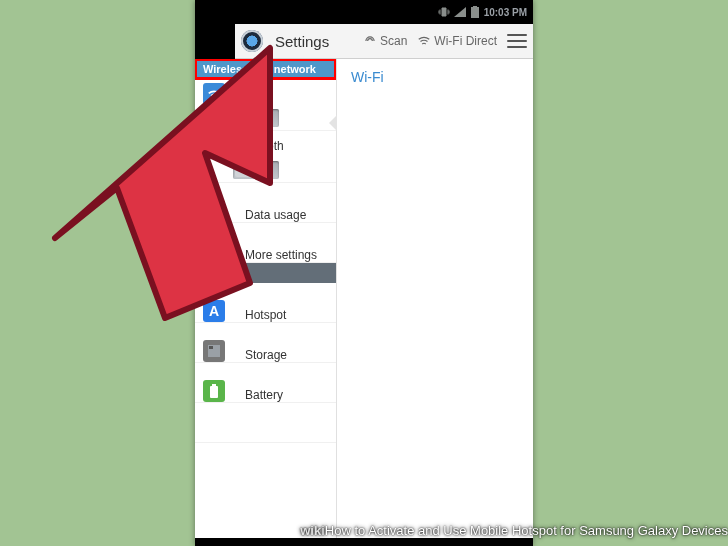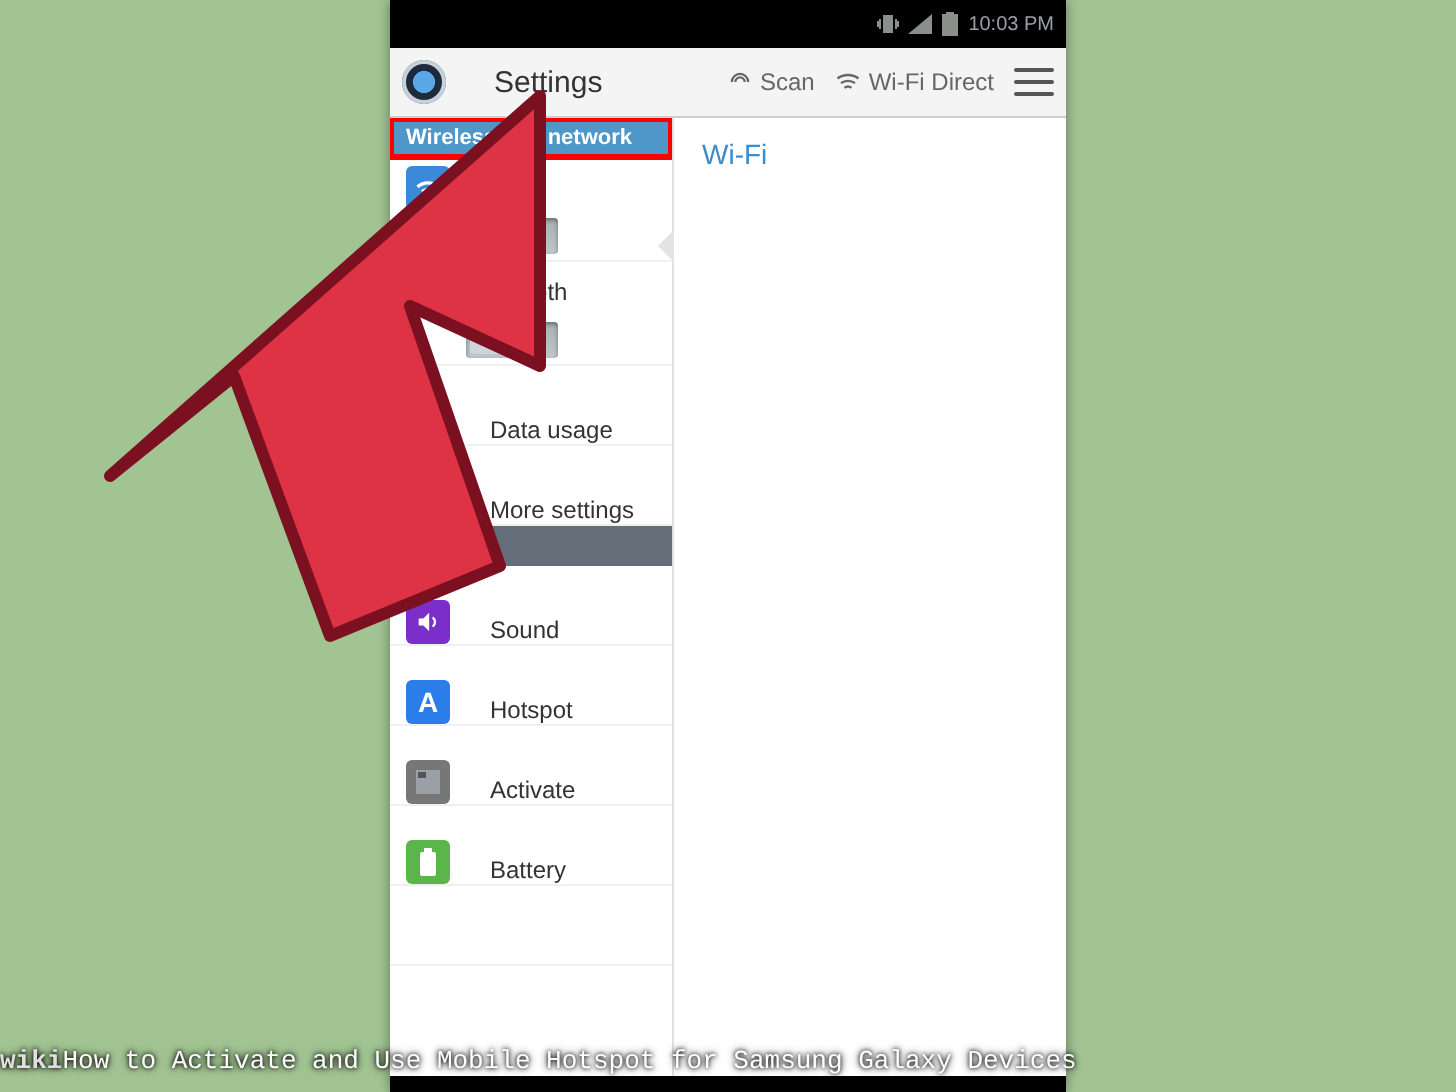--- a/index.html
+++ b/index.html
@@ -19,32 +19,34 @@
   .statusbar {
     height: 20px;
     background: #000;
     color: #9aa0a6;
     display: flex;
     justify-content: flex-end;
     align-items: center;
     font-size: 10px;
     padding: 12px 6px;
     gap: 4px;
+    font-weight: bold;
   }
   .statusbar .sig { width: 0; height: 0; border-style: solid; border-width: 0 0 10px 12px; border-color: transparent transparent #8a8f8c transparent; }
   .statusbar svg { display:block; }
 
   .titlebar {
     height: 35px;
     background: #f4f4f4;
     display: flex;
     align-items: center;
     padding: 0 6px;
-    gap: 24px;
+    gap: 12px;
     border-bottom: 1px solid #cfcfcf;
+    margin-left: 40px;
   }
   .titlebar .gear {
     width: 22px; height: 22px;
     border-radius: 50%;
     background: radial-gradient(circle at 50% 50%, #5aa7e8 0 35%, #1d2b3d 36% 60%, #3b4f6a 61% 100%);
     box-shadow: inset 0 0 0 2px #c8d0d8;
   }
   .titlebar-title { font-size: 15px; color: #333; flex: 1; }
   .titlebar-actions { display: flex; align-items: flex-end; gap: 10px; }
   .titlebar-action { display: flex; align-items: center; gap: 3px; font-size: 12px; color: #666; }
@@ -141,25 +143,25 @@
     top: 38px;
     width: 280px;
     height: 330px;
     pointer-events:none;
   }
 
   .caption {
     position:absolute;
     left:0; bottom:8px;
     width:100%;
-    text-align:left;
+    text-align:right;
     font-size:13px;
     color:#ffffff;
     text-shadow: 0 0 4px rgba(0,0,0,.9), 0 0 2px #000;
-    font-family: Liberation Mono, monospace;
+    font-family: Liberation Sans, sans-serif;
   }
   .caption .wh { color:#fff; }
   .caption b { color:#e0e0e0; font-weight:bold;}
 </style>
 </head>
 <body>
 
 <div class="phone">
 
   <div class="statusbar">
@@ -237,43 +239,34 @@
       </div>
 
       <div class="row">
         <div class="icon i-more">⋯</div>
         <span>More settings</span>
       </div>
 
       <div class="section-head">ice</div>
 
 
-      <div class="row">
-        <div class="icon i-sound">
-            <svg width="14" height="14" viewBox="0 0 24 24">
-              <path fill="#fff" d="M4 9v6h4l5 5V4L8 9z"></path>
-              <path fill="none" stroke="#fff" stroke-width="2" d="M16 8a5 5 0 0 1 0 8"></path>
-            </svg>
-          </div>
-        <span>Sound</span>
-      </div>
 
       <div class="row">
         <div class="icon i-display">A</div>
         <span>Hotspot</span>
       </div>
 
       <div class="row">
         <div class="icon i-storage">
             <svg width="14" height="14" viewBox="0 0 14 14">
               <rect x="1" y="1" width="12" height="12" fill="#9aa0a6"></rect>
               <rect x="2" y="2" width="4" height="3" fill="#555"></rect>
             </svg>
           </div>
-        <span>Activate</span>
+        <span>Storage</span>
       </div>
 
 
       <div class="row">
         <div class="icon i-battery">
             <svg width="10" height="14" viewBox="0 0 10 14">
               <rect x="1" y="2" width="8" height="12" fill="#fff" rx="1"></rect>
               <rect x="3" y="0" width="4" height="2" fill="#fff"></rect>
             </svg>
           </div>

